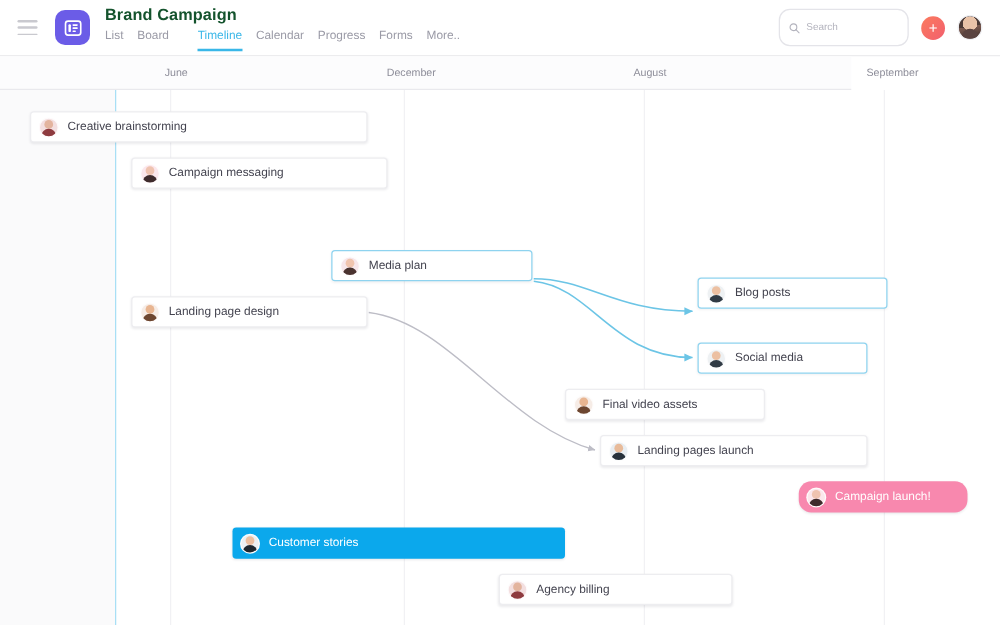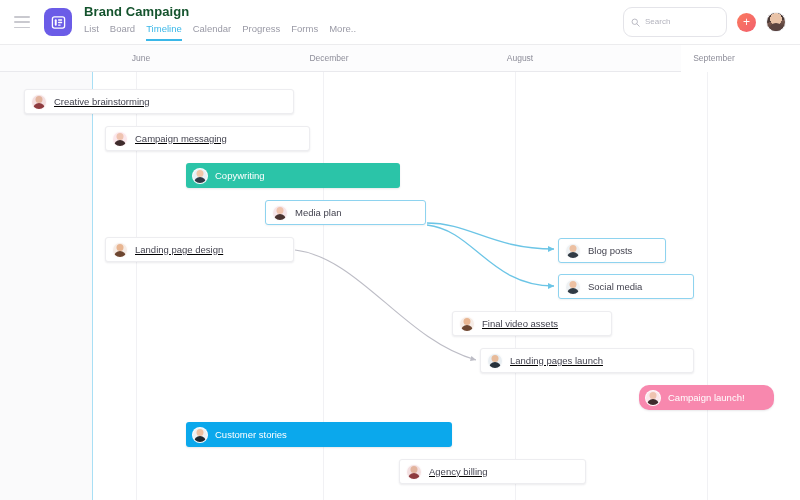--- a/index.html
+++ b/index.html
@@ -37,21 +37,21 @@
   .proj-title {
     font-size: 13px; color: #14532d; font-weight: 700;
     line-height: 17px; letter-spacing: .1px;
   }
   .tabs { display: flex; align-items: flex-end; gap: 11px; margin-top: 3px; }
   .tab {
     font-size: 9.5px; color: #9a9aa6; line-height: 12px;
     padding-bottom: 4px; cursor: pointer; white-space: nowrap;
     border-bottom: 2px solid transparent;
   }
-  .tab.active { color: #3ab7e8; border-bottom-color: #3ab7e8; }
+  .tab.active { color: #3ab7e8; border-bottom-color: #3ab7e8; margin-left: 12px; }
 
   .header-right {
     margin-left: auto; margin-right: 14px; display: flex; align-items: center; gap: 10px;
   }
   .search-box {
     width: 104px; height: 30px; border: 1px solid #e4e4e9; border-radius: 9px;
     display: flex; align-items: center; padding: 0 7px; gap: 5px; background:#fff;
     cursor: text;
   }
   .search-box svg { flex: none; display:block; }
@@ -95,21 +95,20 @@
 
   
   .bar {
     position: absolute; height: 25px; border-radius: 3px;
     display: flex; align-items: center; padding-left: 6px; gap: 7px;
     cursor: pointer; overflow: hidden;
   }
   .bar.white {
     background: #ffffff; border: 1px solid #ededf0;
     box-shadow: 0 1px 2px rgba(30,30,50,.09);
-    text-decoration: underline;
   }
   .bar.outlined {
     background: #ffffff; border: 1px solid #8ed3ef;
     box-shadow: 0 1px 2px rgba(30,30,50,.06);
   }
   .bar.filled { border: none; box-shadow: 0 1px 2px rgba(30,30,50,.10); }
   .bar-label { font-size: 9.5px; line-height: 12px; white-space: nowrap; }
   .bar.white .bar-label, .bar.outlined .bar-label { color: #43434f; }
   .bar.filled .bar-label { color: #ffffff; }
 
@@ -220,36 +219,32 @@
     <div class="bar white" style="left:24px;  top:17px;  width:270px;">
       <span class="av w1"></span>
       <span class="bar-label">Creative brainstorming</span>
     </div>
 
     <div class="bar white" style="left:105px; top:54px;  width:205px;">
       <span class="av w2"></span>
       <span class="bar-label">Campaign messaging</span>
     </div>
 
-    <div class="bar filled" style="left:186px; top:91px;  width:214px; background:#2bc4a8;">
-      <span class="av m1"></span>
-      <span class="bar-label">Copywriting</span>
-    </div>
 
     <div class="bar outlined" style="left:265px; top:128px; width:161px;">
       <span class="av w3"></span>
       <span class="bar-label">Media plan</span>
     </div>
 
     <div class="bar white" style="left:105px; top:165px; width:189px;">
       <span class="av m2"></span>
       <span class="bar-label">Landing page design</span>
     </div>
 
-    <div class="bar outlined" style="left:558px; top:166px; width:108px;">
+    <div class="bar outlined" style="left:558px; top:150px; width:152px;">
       <span class="av m3"></span>
       <span class="bar-label">Blog posts</span>
     </div>
 
     <div class="bar outlined" style="left:558px; top:202px; width:136px;">
       <span class="av m3"></span>
       <span class="bar-label">Social media</span>
     </div>
 
     <div class="bar white" style="left:452px; top:239px; width:160px;">

